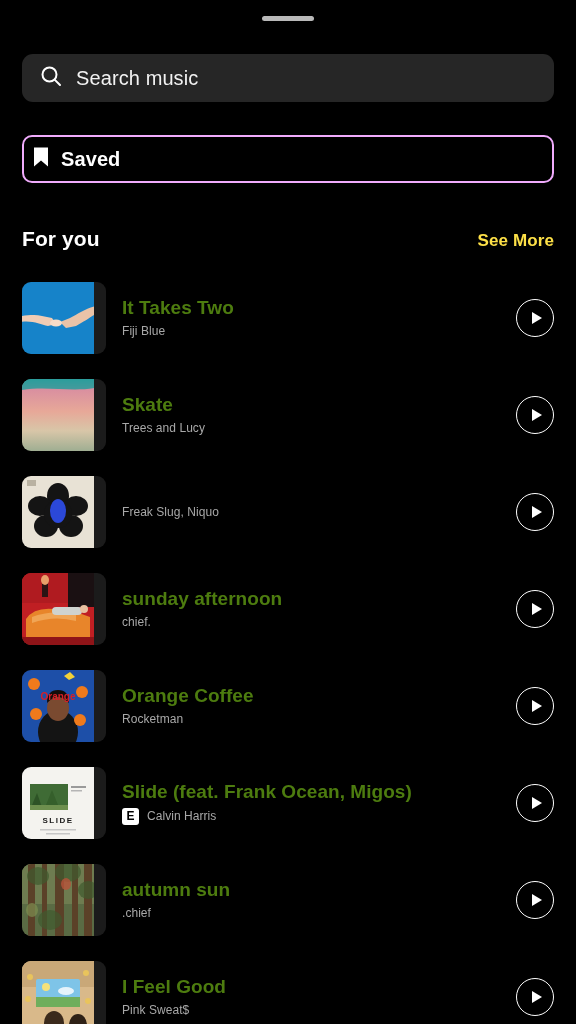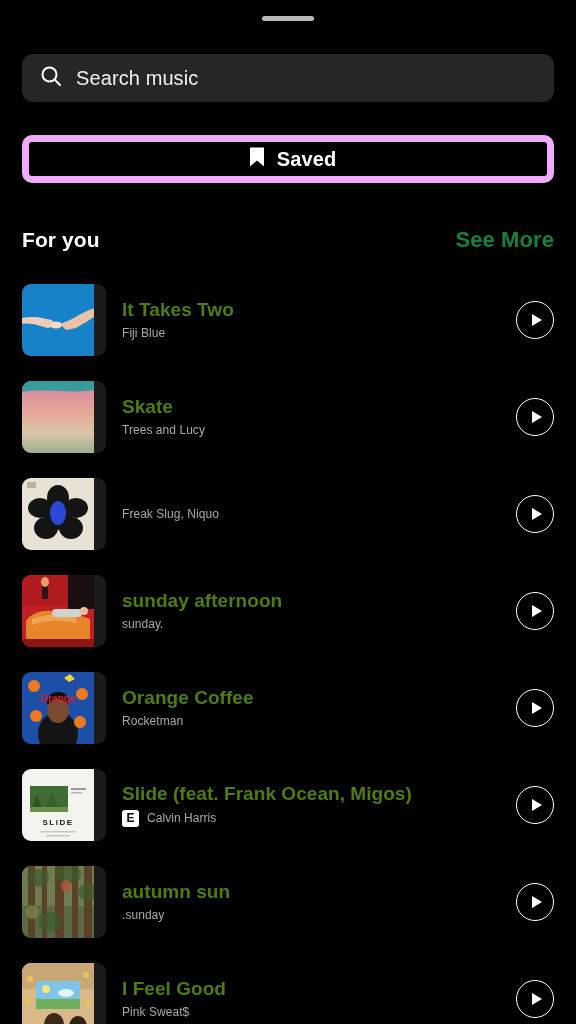--- a/index.html
+++ b/index.html
@@ -55,25 +55,24 @@
   .search-placeholder {
     font-size: 20px;
     color: #f2f2f2;
     letter-spacing: 0.1px;
   }
 
   
   .saved-btn {
     margin: 33px 22px 0 22px;
     height: 48px;
-    border: 7px solid #f0abfc;
+    border: 2px solid #f0abfc;
     border-radius: 10px;
     display: flex;
     align-items: center;
-    justify-content: center;
     gap: 11px;
     background: transparent;
     padding-left: 8px;
   }
   .bookmark-icon { display: block; }
   .saved-label {
     font-size: 20px;
     font-weight: bold;
     color: #ffffff;
     letter-spacing: 0.1px;
@@ -85,23 +84,23 @@
     display: flex;
     align-items: baseline;
     justify-content: space-between;
   }
   .section-title {
     font-size: 21px;
     font-weight: bold;
     letter-spacing: 0.1px;
   }
   .see-more {
-    font-size: 22px;
+    font-size: 17px;
     font-weight: bold;
-    color: #15803d;
+    color: #fde047;
     letter-spacing: 0.1px;
   }
 
   
   .track-list {
     margin-top: 18px;
     padding: 0 22px;
   }
   .track-row {
     height: 97px;
@@ -295,21 +294,21 @@
       <path d="M4 46 q8 -12 28 -10 q22 2 36 8 l0 20 l-64 0 Z" fill="#e8852a"></path>
       <path d="M10 44 q20 -8 44 -2 l0 6 q-22 -6 -44 2 Z" fill="#f0a555"></path>
       <rect x="30" y="34" width="30" height="8" rx="4" fill="#cfd3cf"></rect>
       <circle cx="62" cy="36" r="4" fill="#e8c0a0"></circle>
       <rect x="0" y="64" width="72" height="8" fill="#8f1418"></rect>
     </svg>
         </div>
         <div class="track-meta">
           <div class="track-title">sunday afternoon</div>
           <div class="artist-line">
-            <span class="track-artist">sunday.</span>
+            <span class="track-artist">chief.</span>
           </div>
         </div>
         <div class="play-btn">
           <div class="play-tri"></div>
         </div>
       </div>
       <div class="track-row">
         <div class="thumb">
     <svg viewBox="0 0 72 72">
             <rect width="72" height="72" fill="#1d4fa8"></rect>
@@ -378,21 +377,21 @@
         <ellipse cx="66" cy="26" rx="10" ry="9"></ellipse>
               <ellipse cx="28" cy="56" rx="12" ry="10"></ellipse>
       </g>
       <ellipse cx="44" cy="20" rx="5" ry="6" fill="#b8523a" opacity="0.8"></ellipse>
       <ellipse cx="10" cy="46" rx="6" ry="7" fill="#7d8f50" opacity="0.7"></ellipse>
     </svg>
         </div>
         <div class="track-meta">
           <div class="track-title">autumn sun</div>
           <div class="artist-line">
-            <span class="track-artist">.sunday</span>
+            <span class="track-artist">.chief</span>
           </div>
         </div>
         <div class="play-btn">
           <div class="play-tri"></div>
         </div>
       </div>
       <div class="track-row">
         <div class="thumb">
     <svg viewBox="0 0 72 72">
             <rect width="72" height="72" fill="#d9b98a"></rect>

